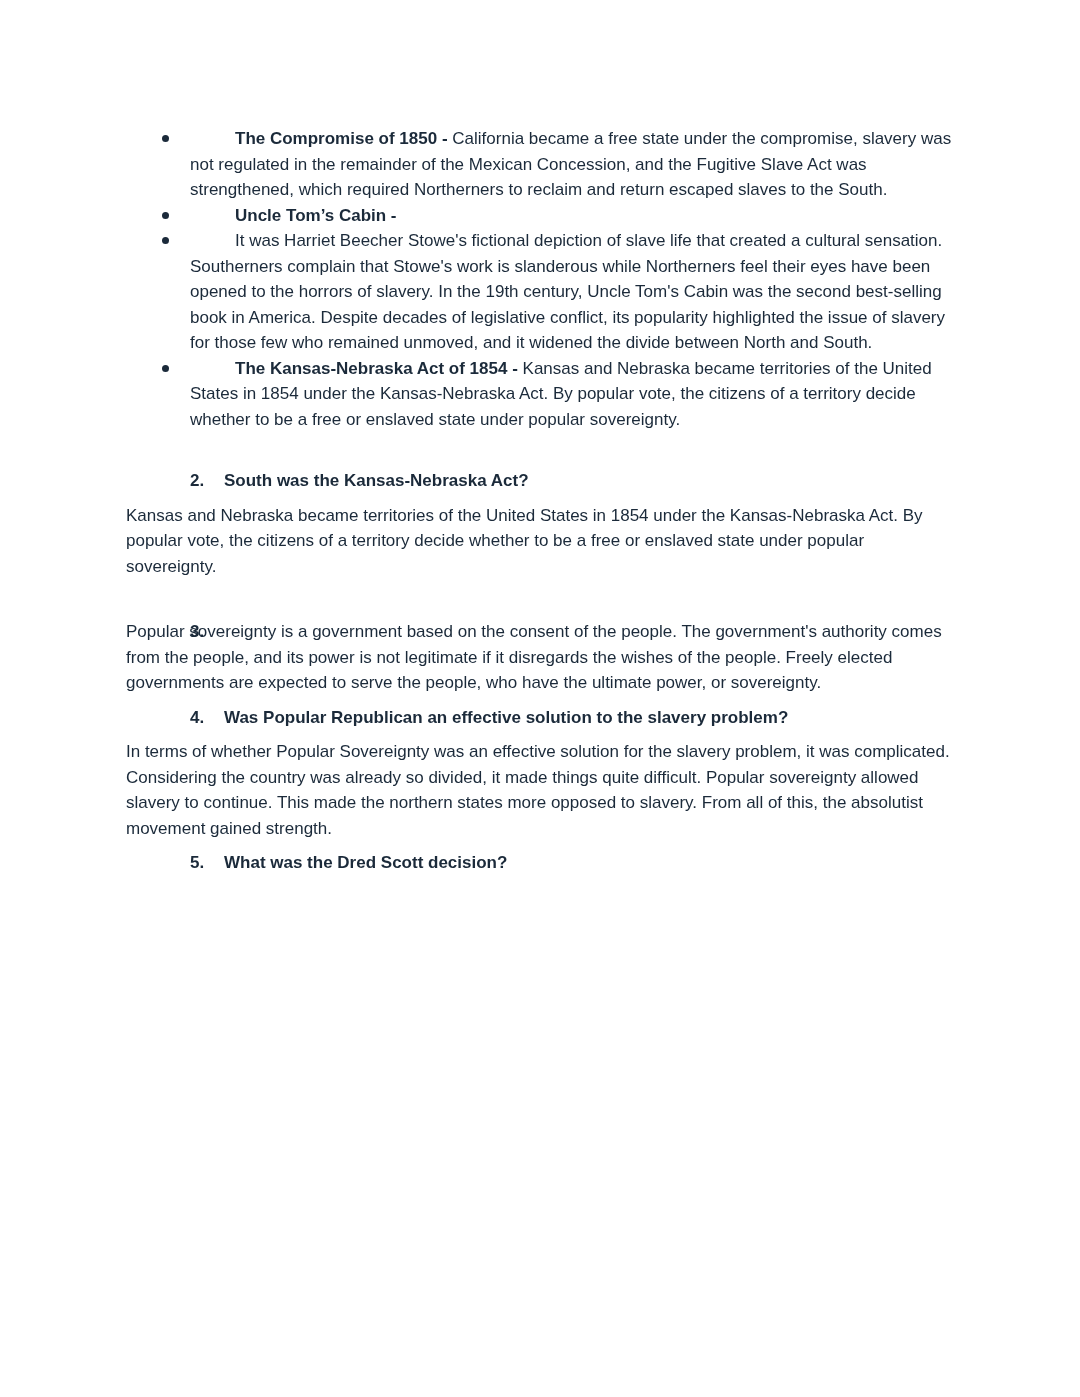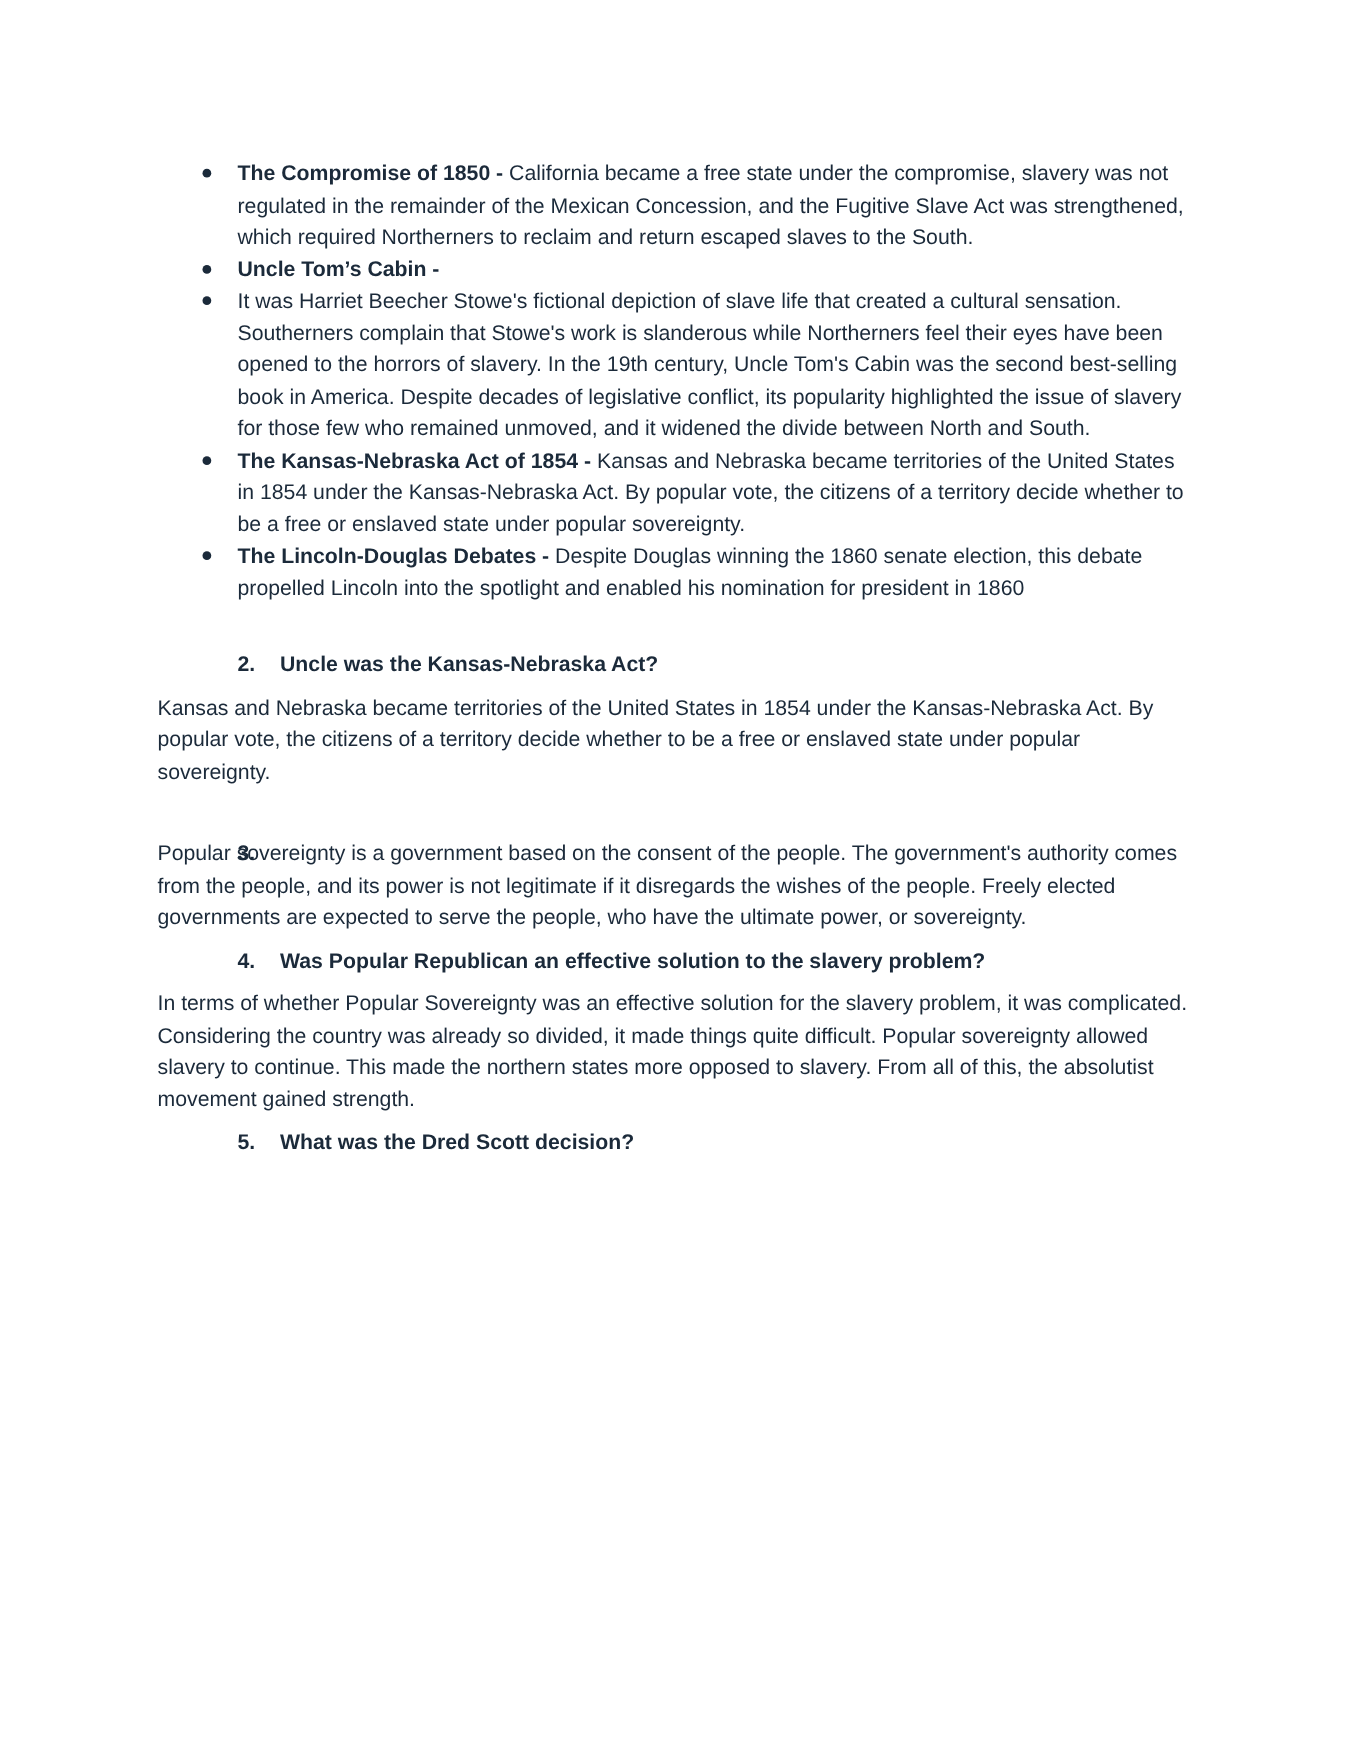--- a/index.html
+++ b/index.html
@@ -30,21 +30,21 @@
   .bullet-item::before {
     content: "";
     position: absolute;
     left: 36px;
     top: 9px;
     width: 7px;
     height: 7px;
     border-radius: 50%;
     background: #1b2a3a;
   }
-  .b { font-weight: bold; }
+  .b { font-weight: bold; margin-left: 45px; }
   
   .question {
     position: relative;
     padding-left: 98px;
     font-weight: bold;
   }
   .qnum {
     position: absolute;
     left: 64px;
     top: 0;
@@ -59,26 +59,25 @@
 </head>
 <body>
 
 <div class="page">
 
   <ul class="bullet-list">
     <li class="bullet-item"><span class="b">The Compromise of 1850 -</span> <span>California became a free state under the compromise, slavery was not regulated in the remainder of the Mexican Concession, and the Fugitive Slave Act was strengthened, which required Northerners to reclaim and return escaped slaves to the South.</span></li>
     <li class="bullet-item"><span class="b">Uncle Tom’s Cabin -</span> <span></span></li>
     <li class="bullet-item"><span class="b"></span> <span>It was Harriet Beecher Stowe's fictional depiction of slave life that created a cultural sensation.  Southerners complain that Stowe's work is slanderous while Northerners feel their eyes have been opened to the horrors of slavery. In the 19th century, Uncle Tom's Cabin was the second best-selling book in America.  Despite decades of legislative conflict, its popularity highlighted the issue of slavery for those few who remained unmoved, and it widened the divide between North and South.</span></li>
     <li class="bullet-item"><span class="b">The Kansas-Nebraska Act of 1854 -</span> <span>Kansas and Nebraska became territories of the United States in 1854 under the Kansas-Nebraska Act. By popular vote, the citizens of a territory decide whether to be a free or enslaved state under popular sovereignty.</span></li>
-    <li class="bullet-item"><span class="b">The Lincoln-Douglas Debates -</span> <span>Despite Douglas winning the 1860 senate election, this debate propelled Lincoln into the spotlight and enabled his nomination for president in 1860</span></li>
   </ul>
 
   <div class="question q-first">
     <span class="qnum">2.</span>
-    <span>Uncle was the Kansas-Nebraska Act?</span>
+    <span>South was the Kansas-Nebraska Act?</span>
   </div>
   <p class="answer">Kansas and Nebraska became territories of the United States in 1854 under the Kansas-Nebraska Act. By popular vote, the citizens of a territory decide whether to be a free or enslaved state under popular sovereignty.</p>
 
   <div class="question q-spaced">
     <span class="qnum">3.</span>
   </div>
   <p class="answer">Popular sovereignty is a government based on the consent of the people. The government's authority comes from the people, and its power is not legitimate if it disregards the wishes of the people. Freely elected governments are expected to serve the people, who have the ultimate power, or sovereignty.</p>
 
   <div class="question q-tight">
     <span class="qnum">4.</span>

